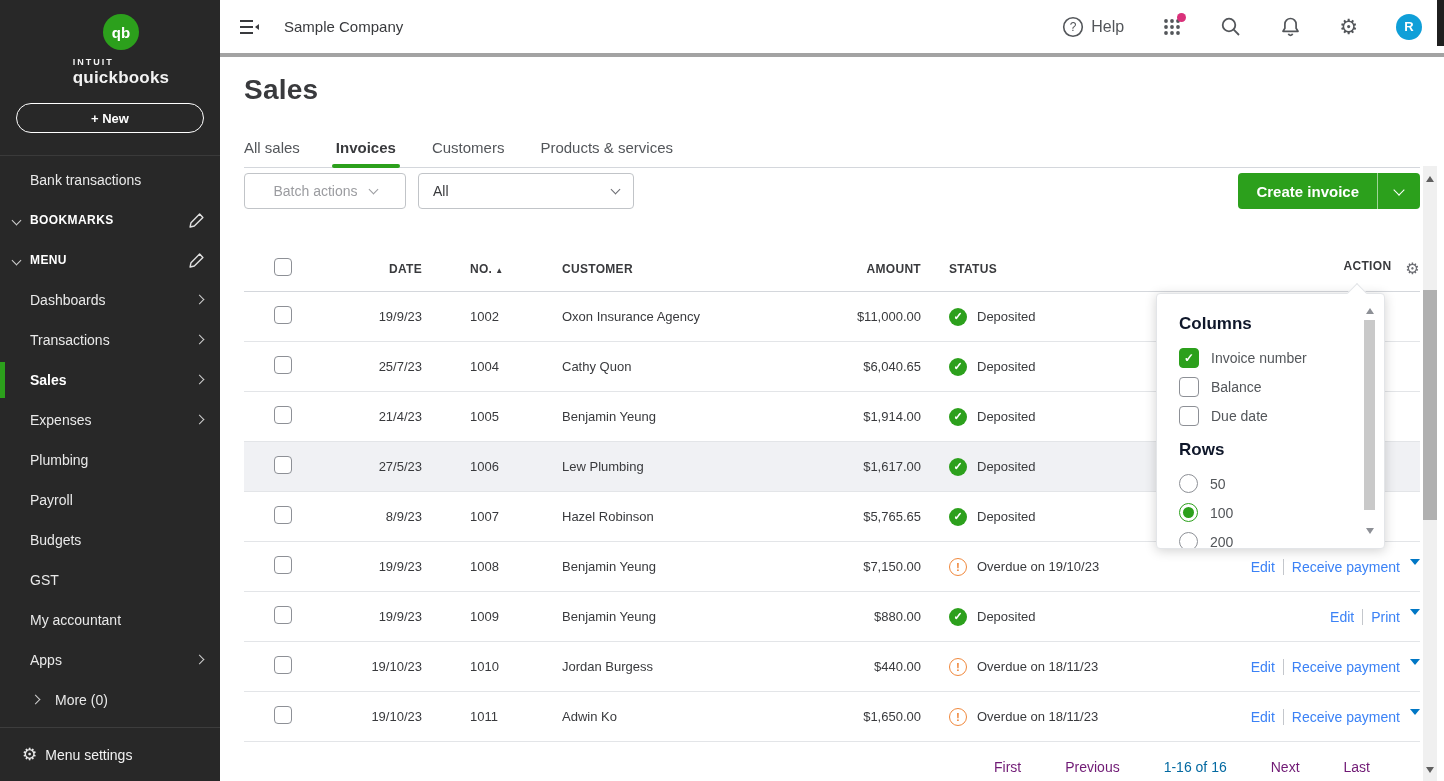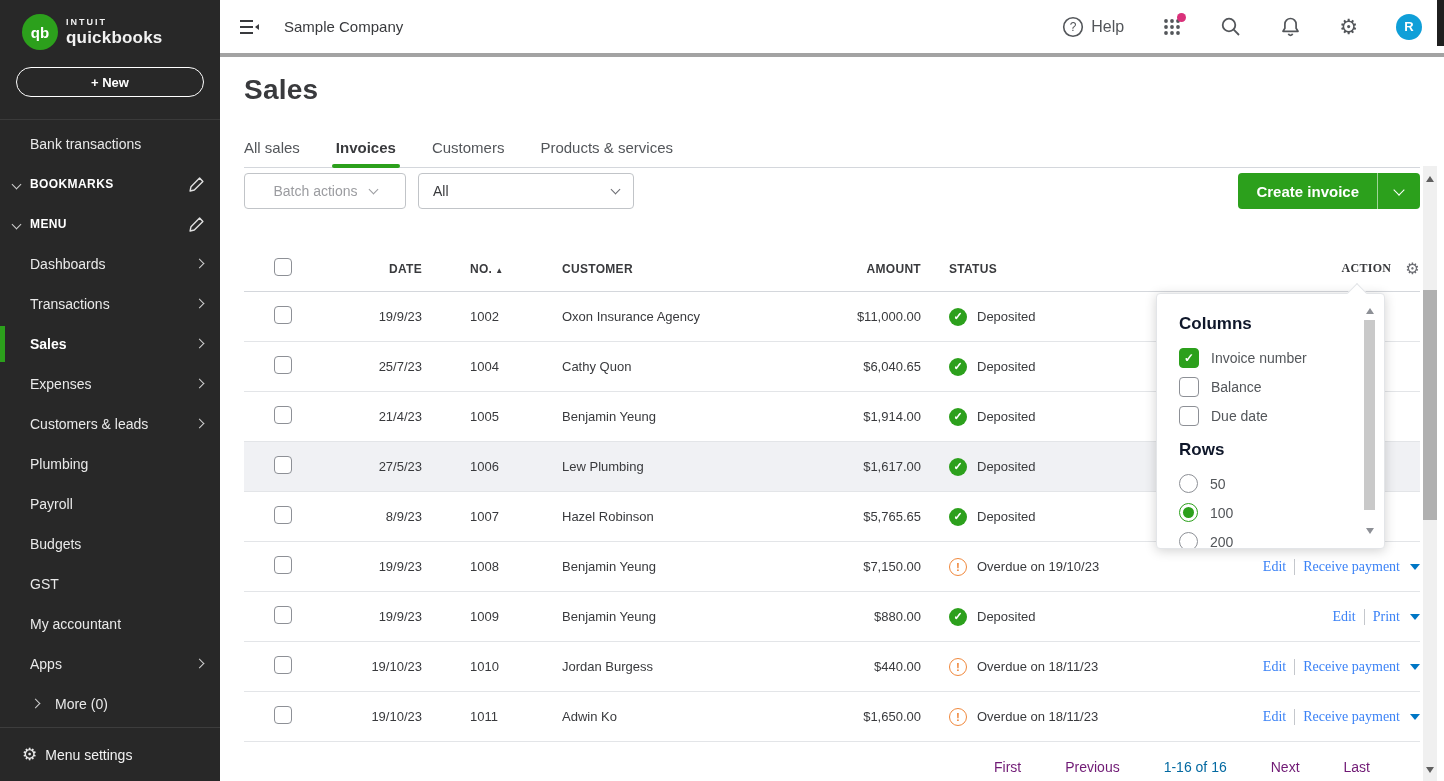--- a/index.html
+++ b/index.html
@@ -1,21 +1,21 @@
 <!DOCTYPE html>
 <html><head>
 <meta charset="utf-8">
 <style>
   * { margin:0; padding:0; box-sizing:border-box; }
   html,body { width:1444px; height:781px; overflow:hidden; font-family:"Liberation Sans", sans-serif; background:#fff; }
   .app { display:flex; width:1444px; height:781px; position:relative; }
 
   
   .sidebar { width:220px; height:781px; background:#282828; color:#f2f2f2; flex-shrink:0; position:relative; z-index:5; }
-  .logo { display:flex; align-items:center; gap:8px; padding:14px 0 0 22px; }
+  .logo { display:flex; align-items:center; gap:8px; padding:14px 0 0 22px;flex-direction:column; }
   .qb-circle { width:36px; height:36px; border-radius:50%; background:#2CA01C; color:#fff; font-weight:bold; font-size:15px; display:flex; align-items:center; justify-content:center; }
   .logo-text { display:flex; flex-direction:column; line-height:1; }
   .logo-text .intuit { font-size:9px; letter-spacing:2px; font-weight:bold; margin-bottom:2px; }
   .logo-text .qbooks { font-size:17px; font-weight:bold; letter-spacing:.2px; }
   .new-btn { display:block; margin:17px auto 0 auto; width:188px; height:30px; border-radius:16px; border:1.5px solid #fff; background:transparent; color:#fff; font-size:13px; font-weight:bold; font-family:inherit; cursor:pointer; }
   .nav { margin-top:22px; border-top:1px solid #3a3a3a; padding-top:4px; }
   .nav-row { height:40px; display:flex; align-items:center; position:relative; font-size:14px; color:#e9e9e9; cursor:pointer; }
   .nav-row .lbl { margin-left:30px; }
   .nav-row.hdr .lbl { font-weight:bold; font-size:12px; letter-spacing:.4px; margin-left:30px; color:#fff; }
   .nav-row.active { font-weight:bold; color:#fff; }
@@ -70,21 +70,21 @@
   .thead { display:flex; align-items:center; height:46px; border-bottom:1px solid #d4d7dc; font-size:12px; font-weight:bold; color:#393a3d; letter-spacing:.3px; }
   .trow { display:flex; align-items:center; height:50px; border-bottom:1px solid #e3e5e8; font-size:13px; color:#393a3d; }
   .trow.hl { background:#f0f1f4; }
   .c-cb { width:66px; padding-left:30px; }
   .cbox { width:18px; height:18px; border:1.5px solid #8d9096; border-radius:4px; background:#fff; display:inline-block; cursor:pointer; }
   .c-date { width:112px; text-align:right; }
   .c-no { width:92px; margin-left:48px; }
   .c-cust { flex:1; }
   .c-amt { width:130px; text-align:right; }
   .c-status { width:245px; margin-left:28px; display:flex; align-items:center; gap:10px; }
-  .c-action { width:226px; text-align:right; display:flex; justify-content:flex-end; align-items:center; gap:8px;font-family:Liberation Serif, serif; }
+  .c-action { width:226px; text-align:right; display:flex; justify-content:flex-end; align-items:flex-start; gap:8px; }
   .sort-tri { font-size:8px; color:#393a3d; margin-left:3px; }
   .gearU.hdr-gear { font-size:16px; color:#6b6c72; font-weight:normal; margin-left:6px; cursor:pointer; }
   .st-ic { width:18px; height:18px; border-radius:50%; display:flex; align-items:center; justify-content:center; flex-shrink:0; }
   .st-ic.dep { background:#2CA01C; color:#fff; font-size:11px; font-weight:bold; }
   .st-ic.ovd { border:1.8px solid #F0883C; color:#F0883C; font-size:11.5px; font-weight:bold; background:#fff; }
   .alink { color:#3b82f6; font-size:14px; cursor:pointer; }
   .asep { width:1px; height:16px; background:#c4c7cc; }
   .acaret { width:0; height:0; border-left:5px solid transparent; border-right:5px solid transparent; border-top:6px solid #0077C5; cursor:pointer; margin-left:2px; }
 
   .pager { display:flex; justify-content:flex-end; align-items:center; gap:44px; margin:17px 50px 0 0; font-size:14px; }
@@ -160,24 +160,20 @@
         <div class="nav-row">
           <span class="lbl">Transactions</span>
           <span class="chev right chev-end"></span>
         </div>
         <div class="nav-row active">
           <span class="lbl">Sales</span>
           <span class="chev right chev-end"></span>
         </div>
         <div class="nav-row">
           <span class="lbl">Expenses</span>
-          <span class="chev right chev-end"></span>
-        </div>
-        <div class="nav-row">
-          <span class="lbl">Customers &amp; leads</span>
           <span class="chev right chev-end"></span>
         </div>
         <div class="nav-row">
           <span class="lbl">Plumbing</span>
         </div>
         <div class="nav-row">
           <span class="lbl">Payroll</span>
         </div>
         <div class="nav-row">
           <span class="lbl">Budgets</span>

